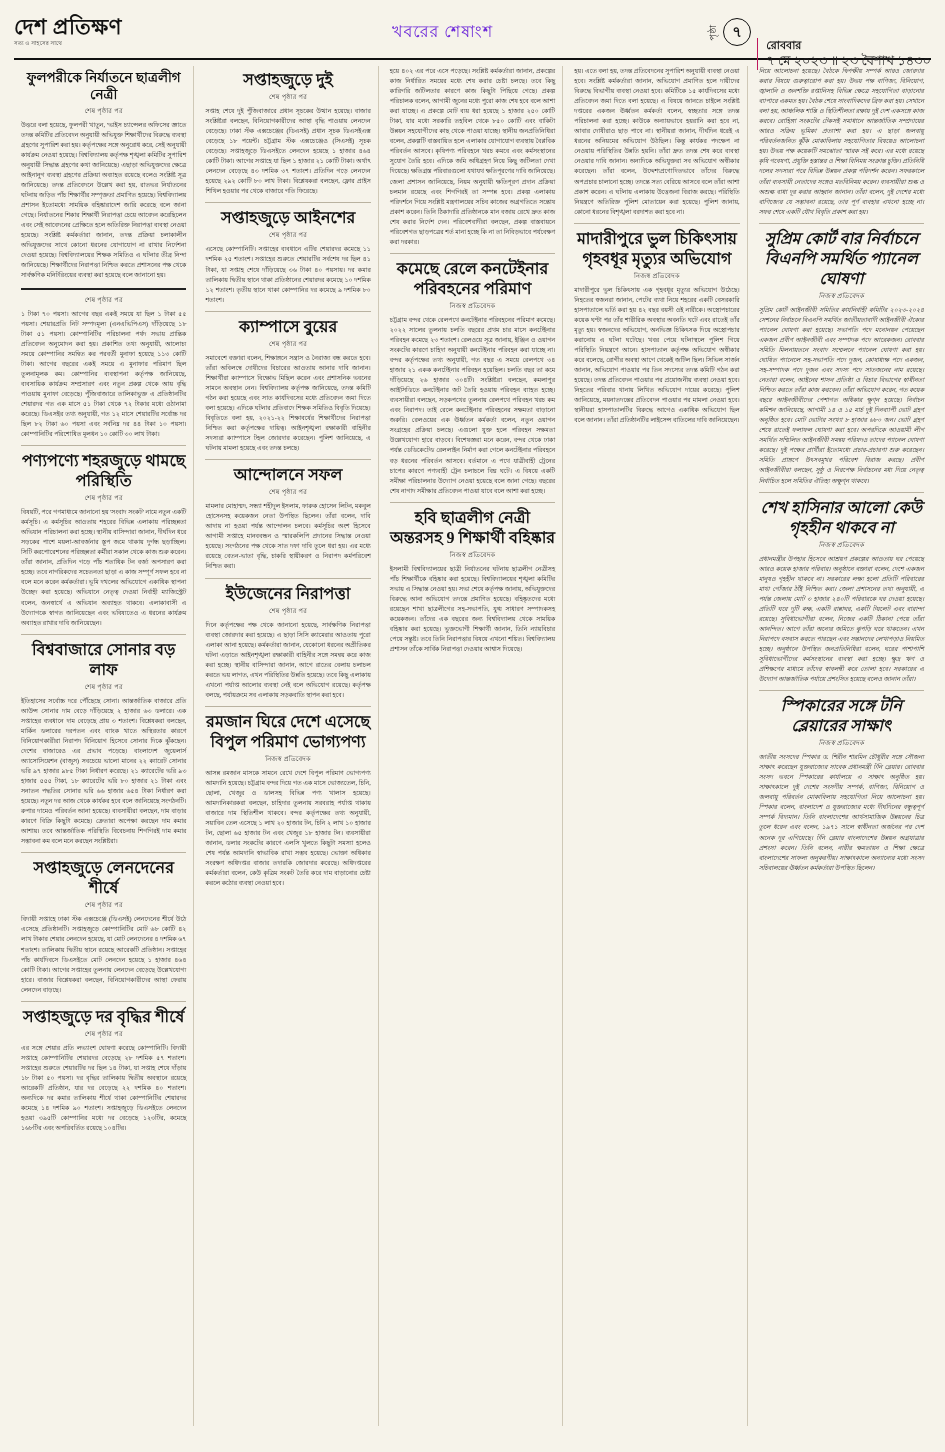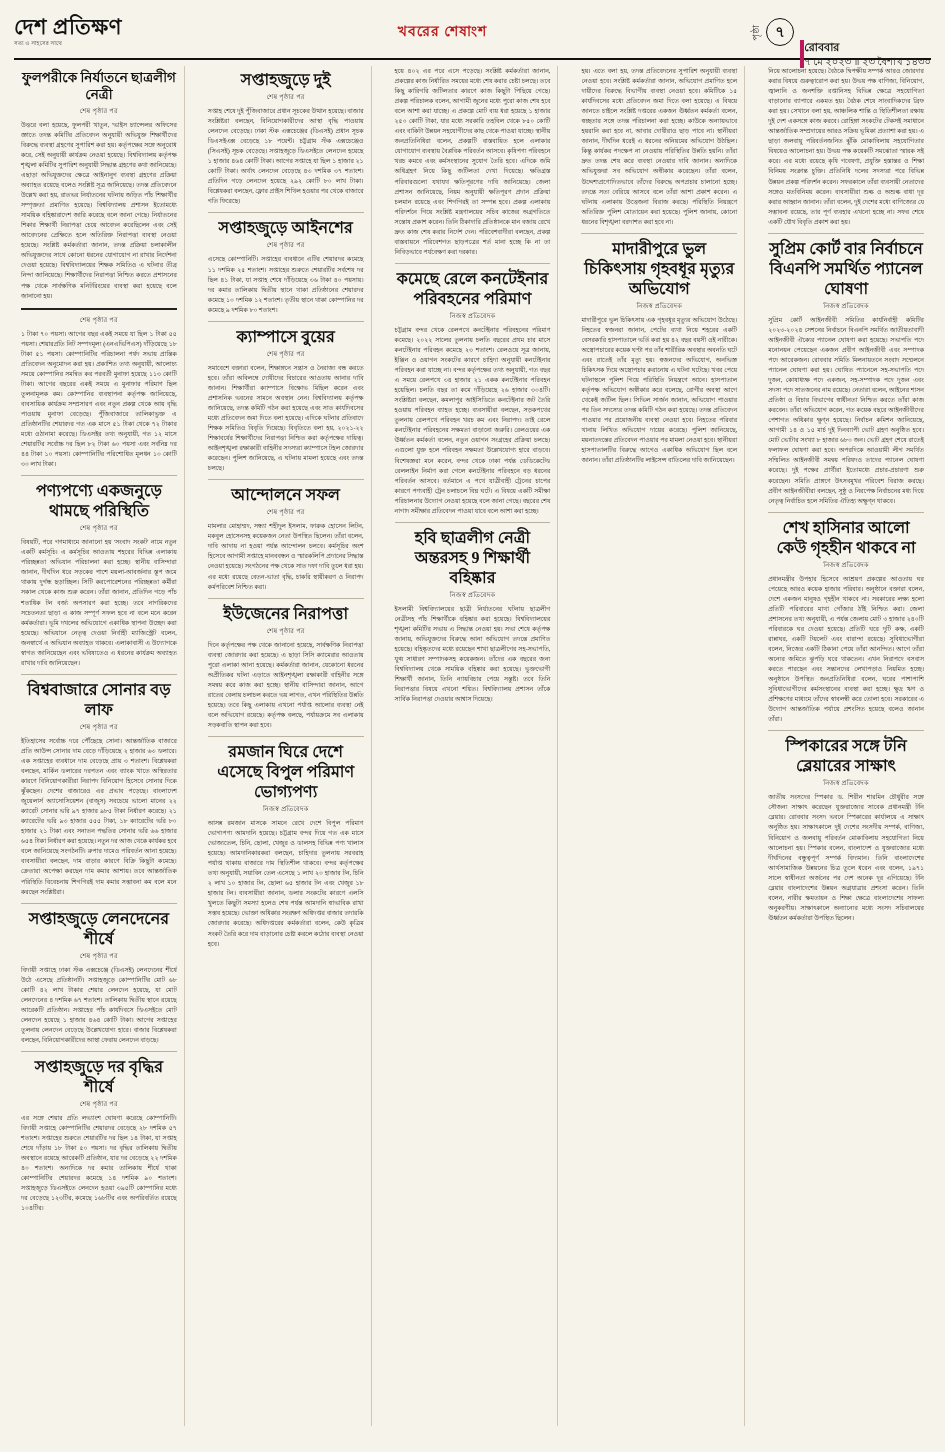--- a/index.html
+++ b/index.html
@@ -45,23 +45,23 @@
     color: #111;
     line-height: 1.05;
   }
   .logo-sub {
     font-size: 5.5px;
     color: #333;
     letter-spacing: 0.2px;
     margin-top: 1px;
   }
   .section-title {
-    font-size: 14px;
-    font-weight: bold;
-    color: #b91c1c;
+    font-size: 16px;
+    font-weight: normal;
+    color: #6d28d9;
     letter-spacing: 1px;
     flex: 1;
     text-align: center;
   }
   .right-block {
     display: flex;
     align-items: center;
     gap: 6px;
     width: 240px;
     justify-content: flex-end;
@@ -83,48 +83,49 @@
     height: 26px;
     border: 1.5px solid #111;
     border-radius: 50%;
     display: flex;
     align-items: center;
     justify-content: center;
     font-size: 15px;
     font-weight: bold;
   }
   .date-block {
-    border-left: 4px solid #be185d;
+    border-left: 1px solid #be185d;
+    padding-left: 8px;
     line-height: 1.3;
     margin-top: 44px;
   }
   .day-name {
     font-size: 11px;
     font-weight: bold;
   }
   .date-line {
-    font-size: 10px;
+    font-size: 13px;
     color: #222;
   }
 
   
   .columns {
     display: flex;
-    gap: 16px;
+    gap: 4px;
     margin-top: 6px;
     height: 1360px;
   }
   .col {
     flex: 1 1 0;
     padding: 0 7px;
     box-sizing: border-box;
     border-right: 1px solid #cfc8b6;
     overflow: hidden;
   }
-  .col:last-child { border-right: none; }
+  .col:last-child { border-right: none; font-style: italic; }
 
   .headline {
     font-weight: bold;
     text-align: center;
     line-height: 1.25;
     color: #111;
     margin: 4px 0 2px 0;
   }
   .h-lg { font-size: 13.5px; }
   .h-md { font-size: 16px; }
@@ -185,21 +186,21 @@
         <div class="byline">শেষ পৃষ্ঠার পর</div>
         <div class="body">উত্তরে বলা হয়েছে, ফুলপরী খাতুন, 'ভাইস চ্যান্সেলর অফিসের জ্ঞাতে তদন্ত কমিটির প্রতিবেদন অনুযায়ী অভিযুক্ত শিক্ষার্থীদের বিরুদ্ধে ব্যবস্থা গ্রহণের সুপারিশ করা হয়। কর্তৃপক্ষের সঙ্গে অনুরোধ করে, সেই অনুযায়ী কার্যক্রম নেওয়া হয়েছে। বিশ্ববিদ্যালয় কর্তৃপক্ষ শৃঙ্খলা কমিটির সুপারিশ অনুযায়ী সিদ্ধান্ত গ্রহণের কথা জানিয়েছে। এছাড়া অভিযুক্তদের ক্ষেত্রে আইনানুগ ব্যবস্থা গ্রহণের প্রক্রিয়া অব্যাহত রয়েছে বলেও সংশ্লিষ্ট সূত্র জানিয়েছে। তদন্ত প্রতিবেদনে উল্লেখ করা হয়, রাতভর নির্যাতনের ঘটনায় জড়িত পাঁচ শিক্ষার্থীর সম্পৃক্ততা প্রমাণিত হয়েছে। বিশ্ববিদ্যালয় প্রশাসন ইতোমধ্যে সাময়িক বহিষ্কারাদেশ জারি করেছে বলে জানা গেছে। নির্যাতনের শিকার শিক্ষার্থী নিরাপত্তা চেয়ে আবেদন করেছিলেন এবং সেই আবেদনের প্রেক্ষিতে হলে অতিরিক্ত নিরাপত্তা ব্যবস্থা নেওয়া হয়েছে। সংশ্লিষ্ট কর্মকর্তারা জানান, তদন্ত প্রক্রিয়া চলাকালীন অভিযুক্তদের সাথে কোনো ধরনের যোগাযোগ না রাখার নির্দেশনা দেওয়া হয়েছে। বিশ্ববিদ্যালয়ের শিক্ষক সমিতিও এ ঘটনার তীব্র নিন্দা জানিয়েছে। শিক্ষার্থীদের নিরাপত্তা নিশ্চিত করতে প্রশাসনের পক্ষ থেকে সার্বক্ষণিক মনিটরিংয়ের ব্যবস্থা করা হয়েছে বলে জানানো হয়।</div>
       </div>
       <hr class="rule-thick">
       <div>
         <div class="byline">শেষ পৃষ্ঠার পর</div>
         <div class="body">১ টাকা ৭০ পয়সা। আগের বছর একই সময়ে যা ছিল ১ টাকা ৫৫ পয়সা। শেয়ারপ্রতি নিট সম্পদমূল্য (এনএভিপিএস) দাঁড়িয়েছে ১৮ টাকা ৫১ পয়সা। কোম্পানিটির পরিচালনা পর্ষদ সভায় প্রান্তিক প্রতিবেদন অনুমোদন করা হয়। প্রকাশিত তথ্য অনুযায়ী, আলোচ্য সময়ে কোম্পানির সমন্বিত কর পরবর্তী মুনাফা হয়েছে ১১৩ কোটি টাকা। আগের বছরের একই সময়ে এ মুনাফার পরিমাণ ছিল তুলনামূলক কম। কোম্পানির ব্যবস্থাপনা কর্তৃপক্ষ জানিয়েছে, ব্যবসায়িক কার্যক্রম সম্প্রসারণ এবং নতুন প্রকল্প থেকে আয় বৃদ্ধি পাওয়ায় মুনাফা বেড়েছে। পুঁজিবাজারে তালিকাভুক্ত এ প্রতিষ্ঠানটির শেয়ারদর গত এক মাসে ৫১ টাকা থেকে ৭২ টাকার মধ্যে ওঠানামা করেছে। ডিএসইর তথ্য অনুযায়ী, গত ১২ মাসে শেয়ারটির সর্বোচ্চ দর ছিল ৮২ টাকা ৬০ পয়সা এবং সর্বনিম্ন দর ৪৪ টাকা ১০ পয়সা। কোম্পানিটির পরিশোধিত মূলধন ১০ কোটি ৩০ লাখ টাকা।</div>
       </div>
       <hr class="rule">
       <div>
-        <div class="headline h-md">পণ্যপণ্যে একজনুড়ে থামছে পরিস্থিতি</div>
+        <div class="headline h-md">পণ্যপণ্যে শহরজুড়ে থামছে পরিস্থিতি</div>
         <div class="byline">শেষ পৃষ্ঠার পর</div>
         <div class="body">বিষয়টি, পরে গণমাধ্যমে জানানো হয় 'সংবাদ সংকট' নামে নতুন একটি কর্মসূচি। এ কর্মসূচির আওতায় শহরের বিভিন্ন এলাকায় পরিচ্ছন্নতা অভিযান পরিচালনা করা হচ্ছে। স্থানীয় বাসিন্দারা জানান, দীর্ঘদিন ধরে সড়কের পাশে ময়লা-আবর্জনার স্তূপ জমে থাকায় দুর্গন্ধ ছড়াচ্ছিল। সিটি করপোরেশনের পরিচ্ছন্নতা কর্মীরা সকাল থেকে কাজ শুরু করেন। তাঁরা জানান, প্রতিদিন গড়ে পাঁচ শতাধিক টন বর্জ্য অপসারণ করা হচ্ছে। তবে নাগরিকদের সচেতনতা ছাড়া এ কাজ সম্পূর্ণ সফল হবে না বলে মনে করেন কর্মকর্তারা। ভূমি দখলের অভিযোগে একাধিক স্থাপনা উচ্ছেদ করা হয়েছে। অভিযানে নেতৃত্ব দেওয়া নির্বাহী ম্যাজিস্ট্রেট বলেন, জনস্বার্থে এ অভিযান অব্যাহত থাকবে। এলাকাবাসী এ উদ্যোগকে স্বাগত জানিয়েছেন এবং ভবিষ্যতেও এ ধরনের কার্যক্রম অব্যাহত রাখার দাবি জানিয়েছেন।</div>
       </div>
       <hr class="rule">
       <div>
         <div class="headline h-md">বিশ্ববাজারে সোনার বড় লাফ</div>
         <div class="byline">শেষ পৃষ্ঠার পর</div>
         <div class="body">ইতিহাসের সর্বোচ্চ দরে পৌঁছেছে সোনা। আন্তর্জাতিক বাজারে প্রতি আউন্স সোনার দাম বেড়ে দাঁড়িয়েছে ২ হাজার ৬৩ ডলারে। এক সপ্তাহের ব্যবধানে দাম বেড়েছে প্রায় ৩ শতাংশ। বিশ্লেষকরা বলছেন, মার্কিন ডলারের দরপতন এবং ব্যাংক খাতে অস্থিরতার কারণে বিনিয়োগকারীরা নিরাপদ বিনিয়োগ হিসেবে সোনার দিকে ঝুঁকছেন। দেশের বাজারেও এর প্রভাব পড়েছে। বাংলাদেশ জুয়েলার্স অ্যাসোসিয়েশন (বাজুস) সবচেয়ে ভালো মানের ২২ ক্যারেট সোনার ভরি ৯৭ হাজার ৯৮৫ টাকা নির্ধারণ করেছে। ২১ ক্যারেটের ভরি ৯৩ হাজার ৫৫৫ টাকা, ১৮ ক্যারেটের ভরি ৮০ হাজার ২১ টাকা এবং সনাতন পদ্ধতির সোনার ভরি ৬৬ হাজার ৬৫৪ টাকা নির্ধারণ করা হয়েছে। নতুন দর আজ থেকে কার্যকর হবে বলে জানিয়েছে সংগঠনটি। রুপার দামেও পরিবর্তন আনা হয়েছে। ব্যবসায়ীরা বলছেন, দাম বাড়ার কারণে বিক্রি কিছুটা কমেছে। ক্রেতারা অপেক্ষা করছেন দাম কমার আশায়। তবে আন্তর্জাতিক পরিস্থিতি বিবেচনায় শিগগিরই দাম কমার সম্ভাবনা কম বলে মনে করছেন সংশ্লিষ্টরা।</div>
       </div>
       <hr class="rule">

